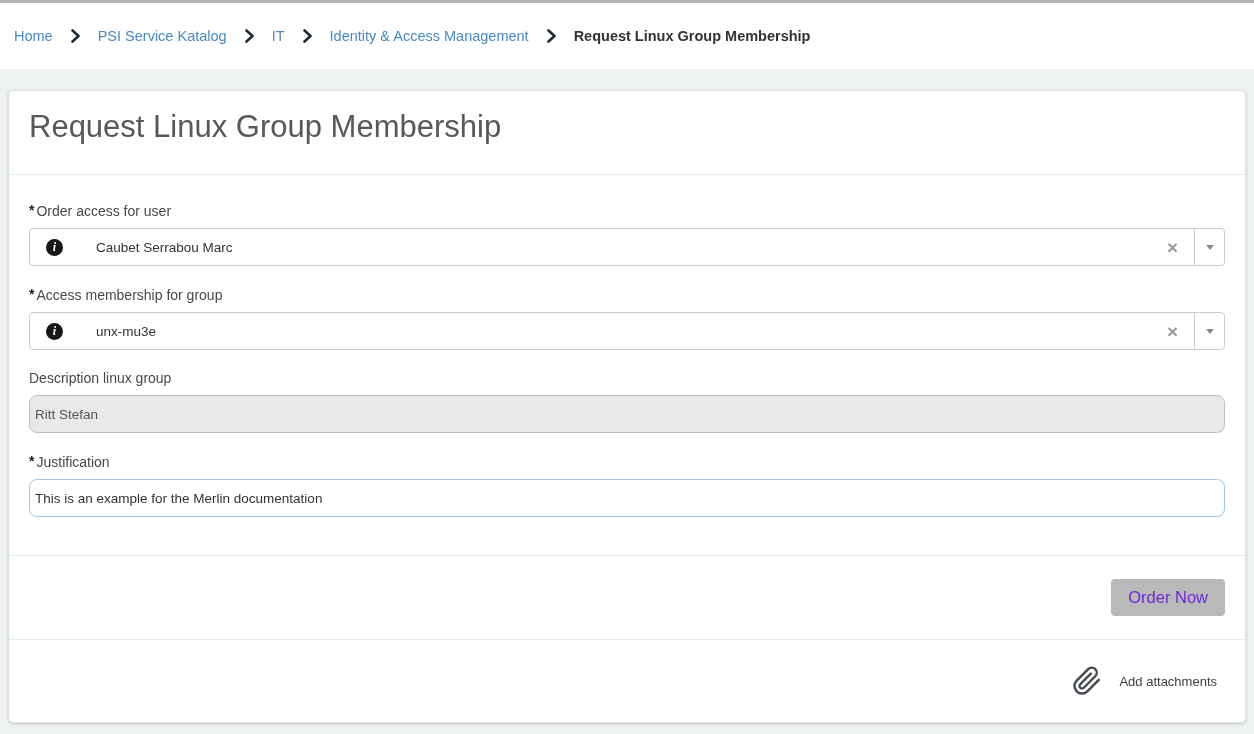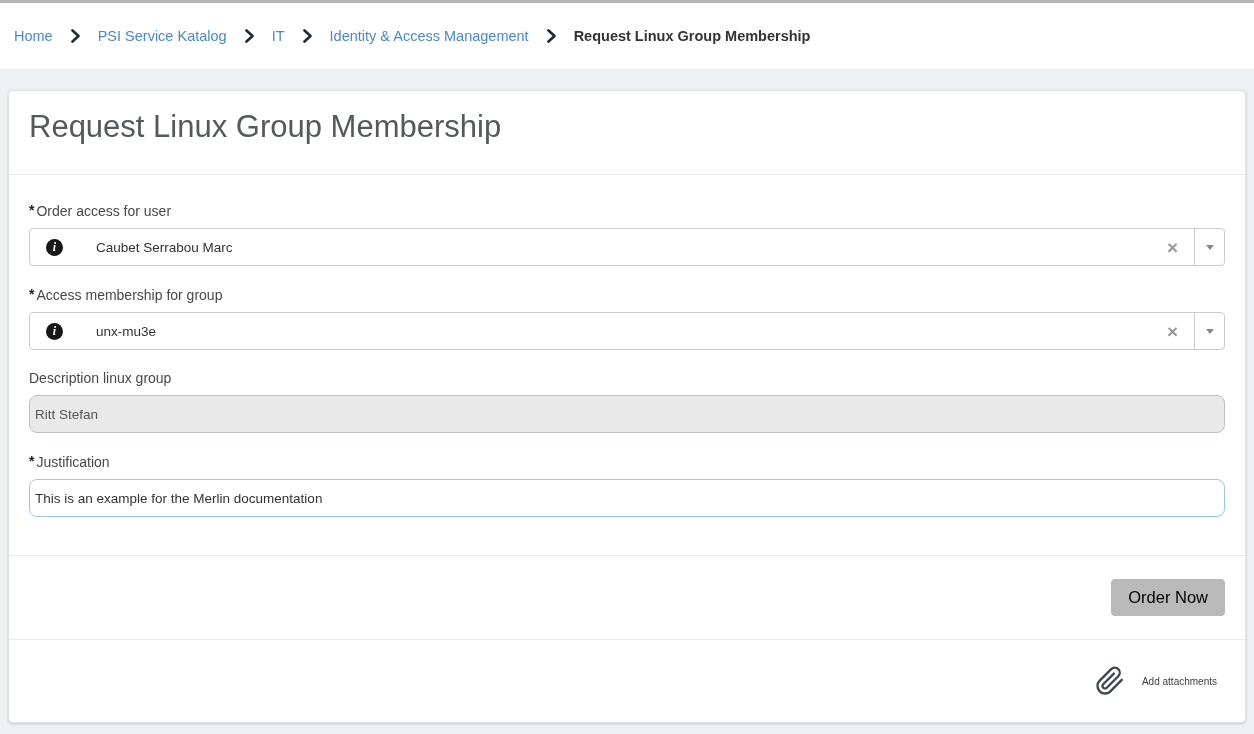--- a/index.html
+++ b/index.html
@@ -70,33 +70,33 @@
     display: flex; align-items: center; padding: 0 5px;
     font-size: 13.5px;
   }
   .disabled-input { background: #e9e9e9; border: 1px solid #bcc1c4; color: #555; }
   .active-input { background: #fff; border: 1px solid #9cc7ea; color: #333; text-align: right; }
   .actions-section {
     padding: 23px 20px; border-bottom: 1px solid #e7ebed;
     display: flex; justify-content: flex-end; align-items: center;
   }
   .order-btn {
-    background: #b9b9b9; color: #000000;
+    background: #b9b9b9; color: #6d28d9;
     border: none; border-radius: 4px;
     font-family: "Liberation Sans", sans-serif;
     font-size: 16.5px; height: 37px; padding: 0 17px;
     cursor: pointer;
   }
   .attachments-section {
     flex: 1;
     display: flex; justify-content: flex-end; align-items: center;
     padding: 0 28px;
   }
   .paperclip-wrap { margin-right: 17px; display: flex; align-items: center; cursor: pointer; }
-  .attach-label { font-size: 10px; color: #3c3f41; cursor: pointer; }
+  .attach-label { font-size: 13px; color: #3c3f41; cursor: pointer; }
 </style>
 </head>
 <body>
 
 <div class="topbar"></div>
 
 <div class="breadcrumb-bar">
   <nav class="breadcrumb">
     <a class="crumb-link">Home</a>
     <span class="crumb-sep">

